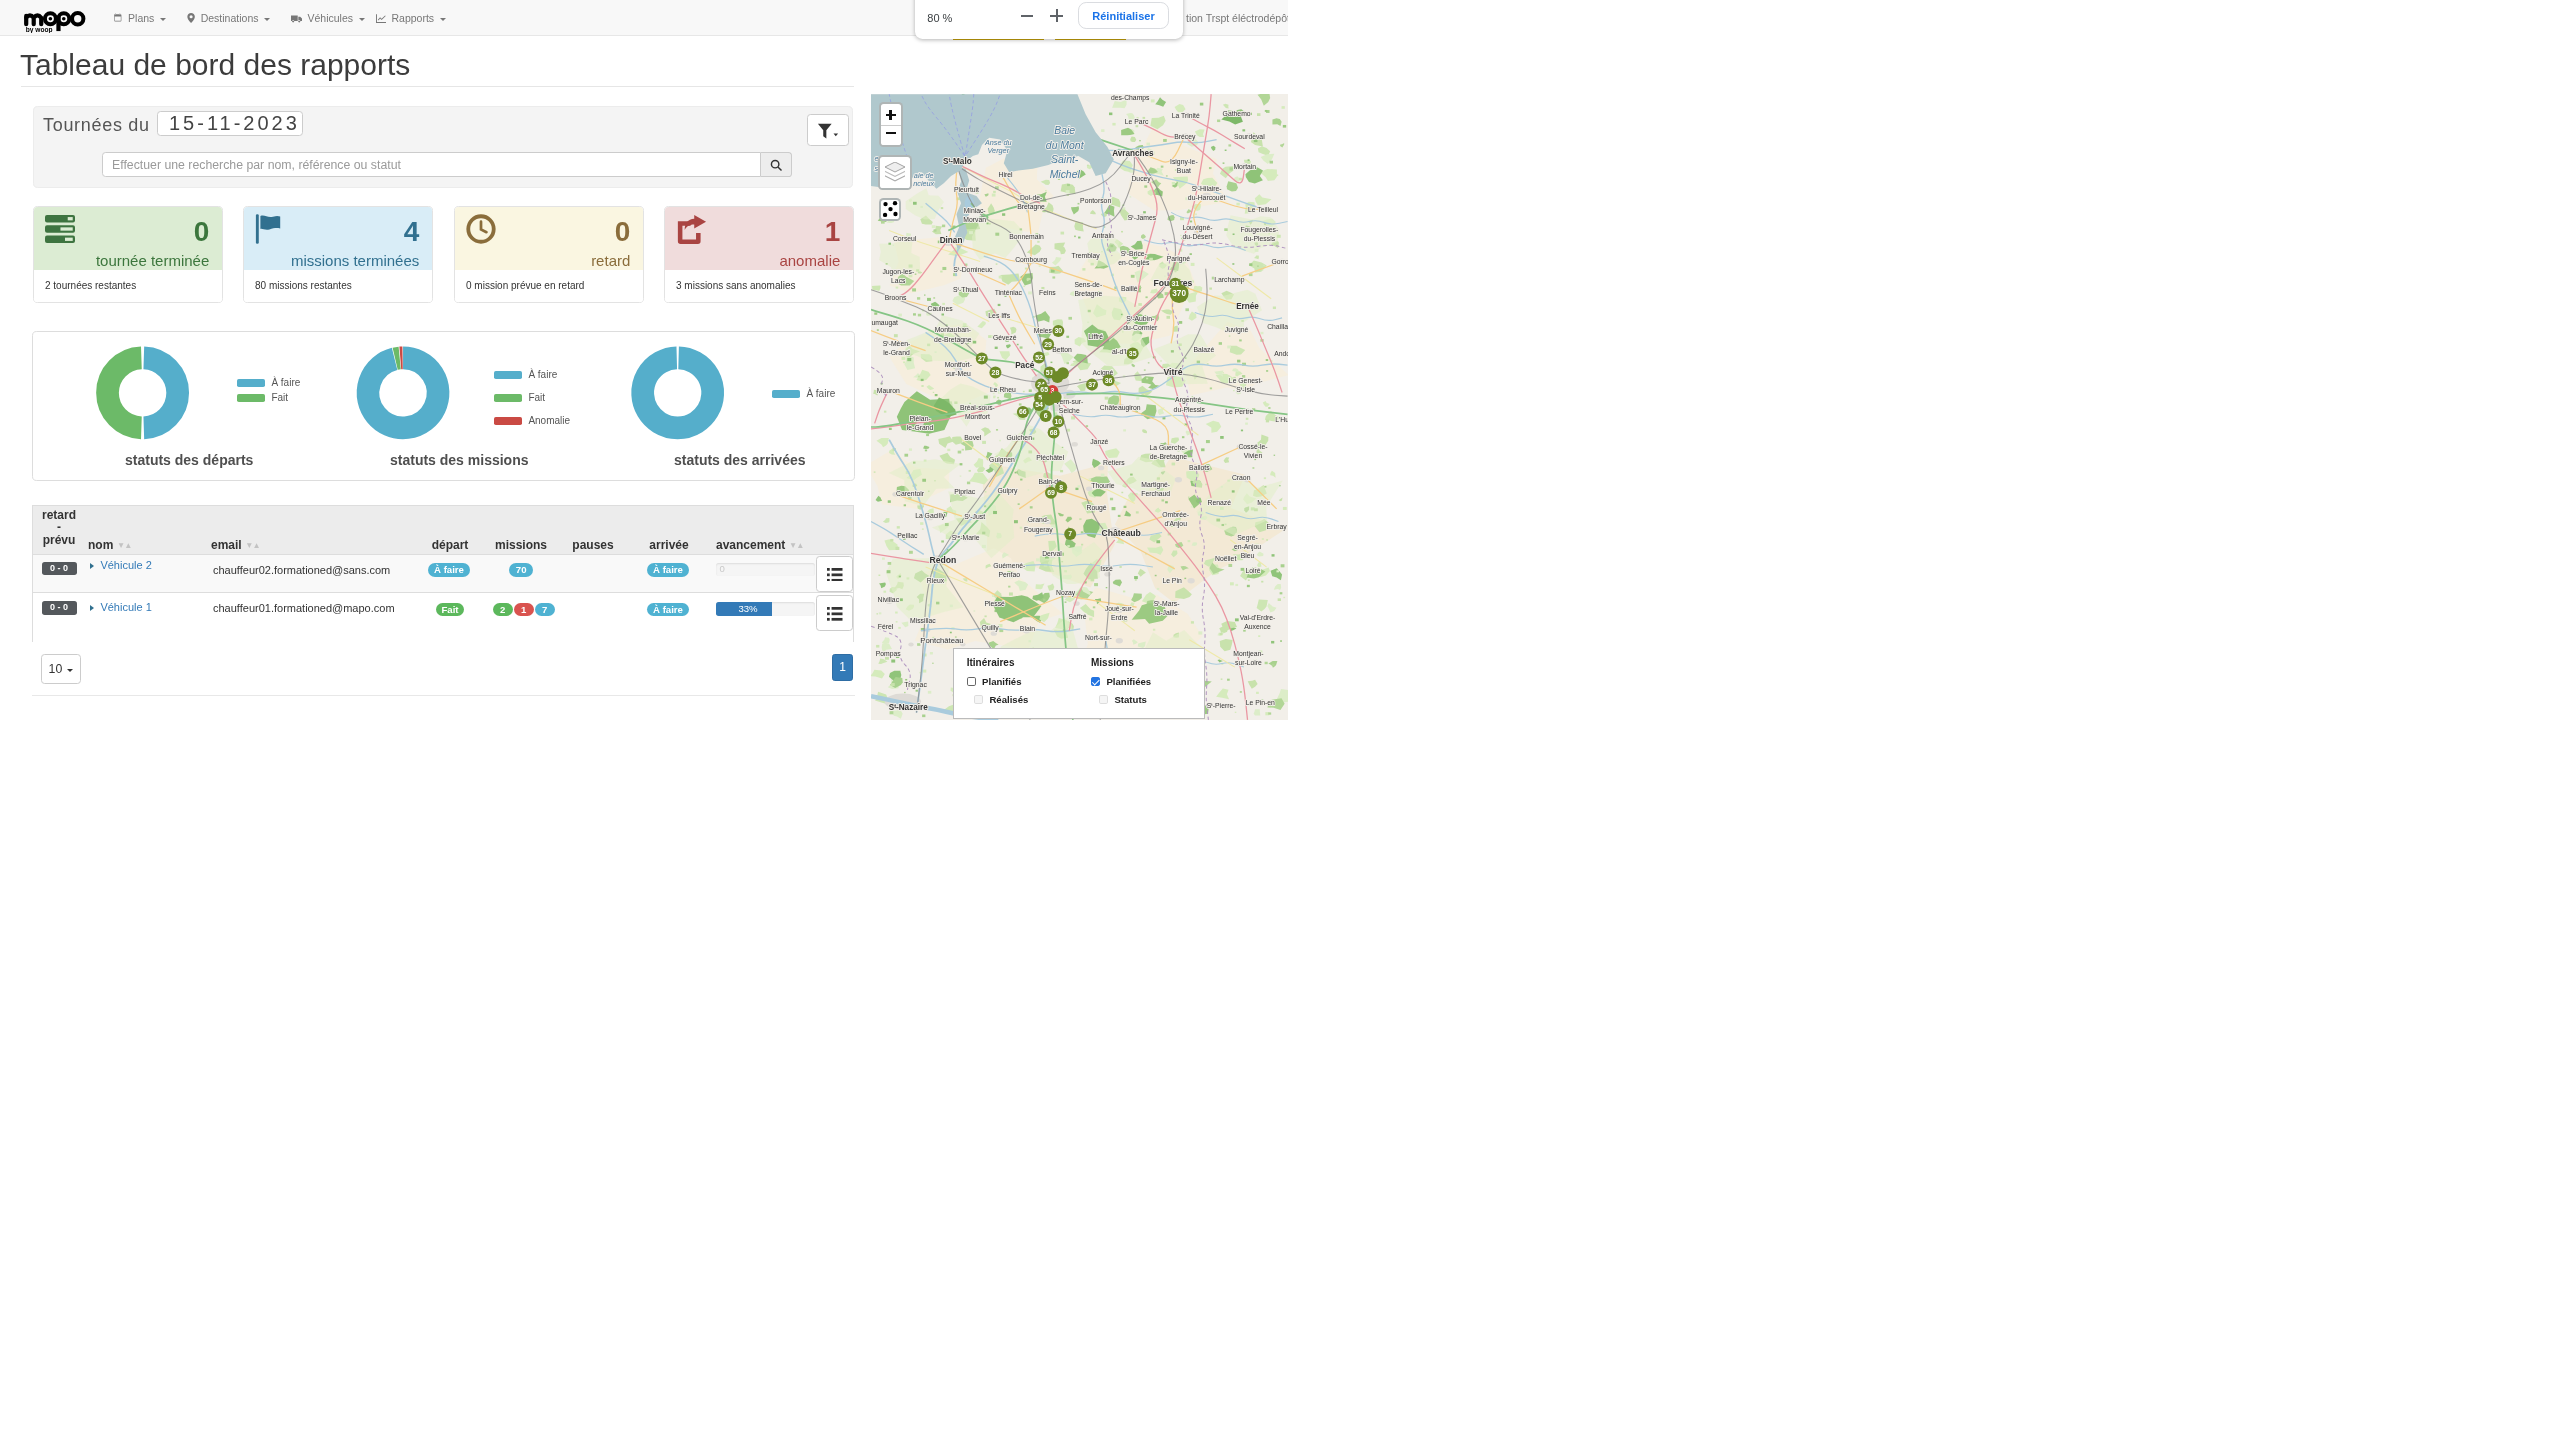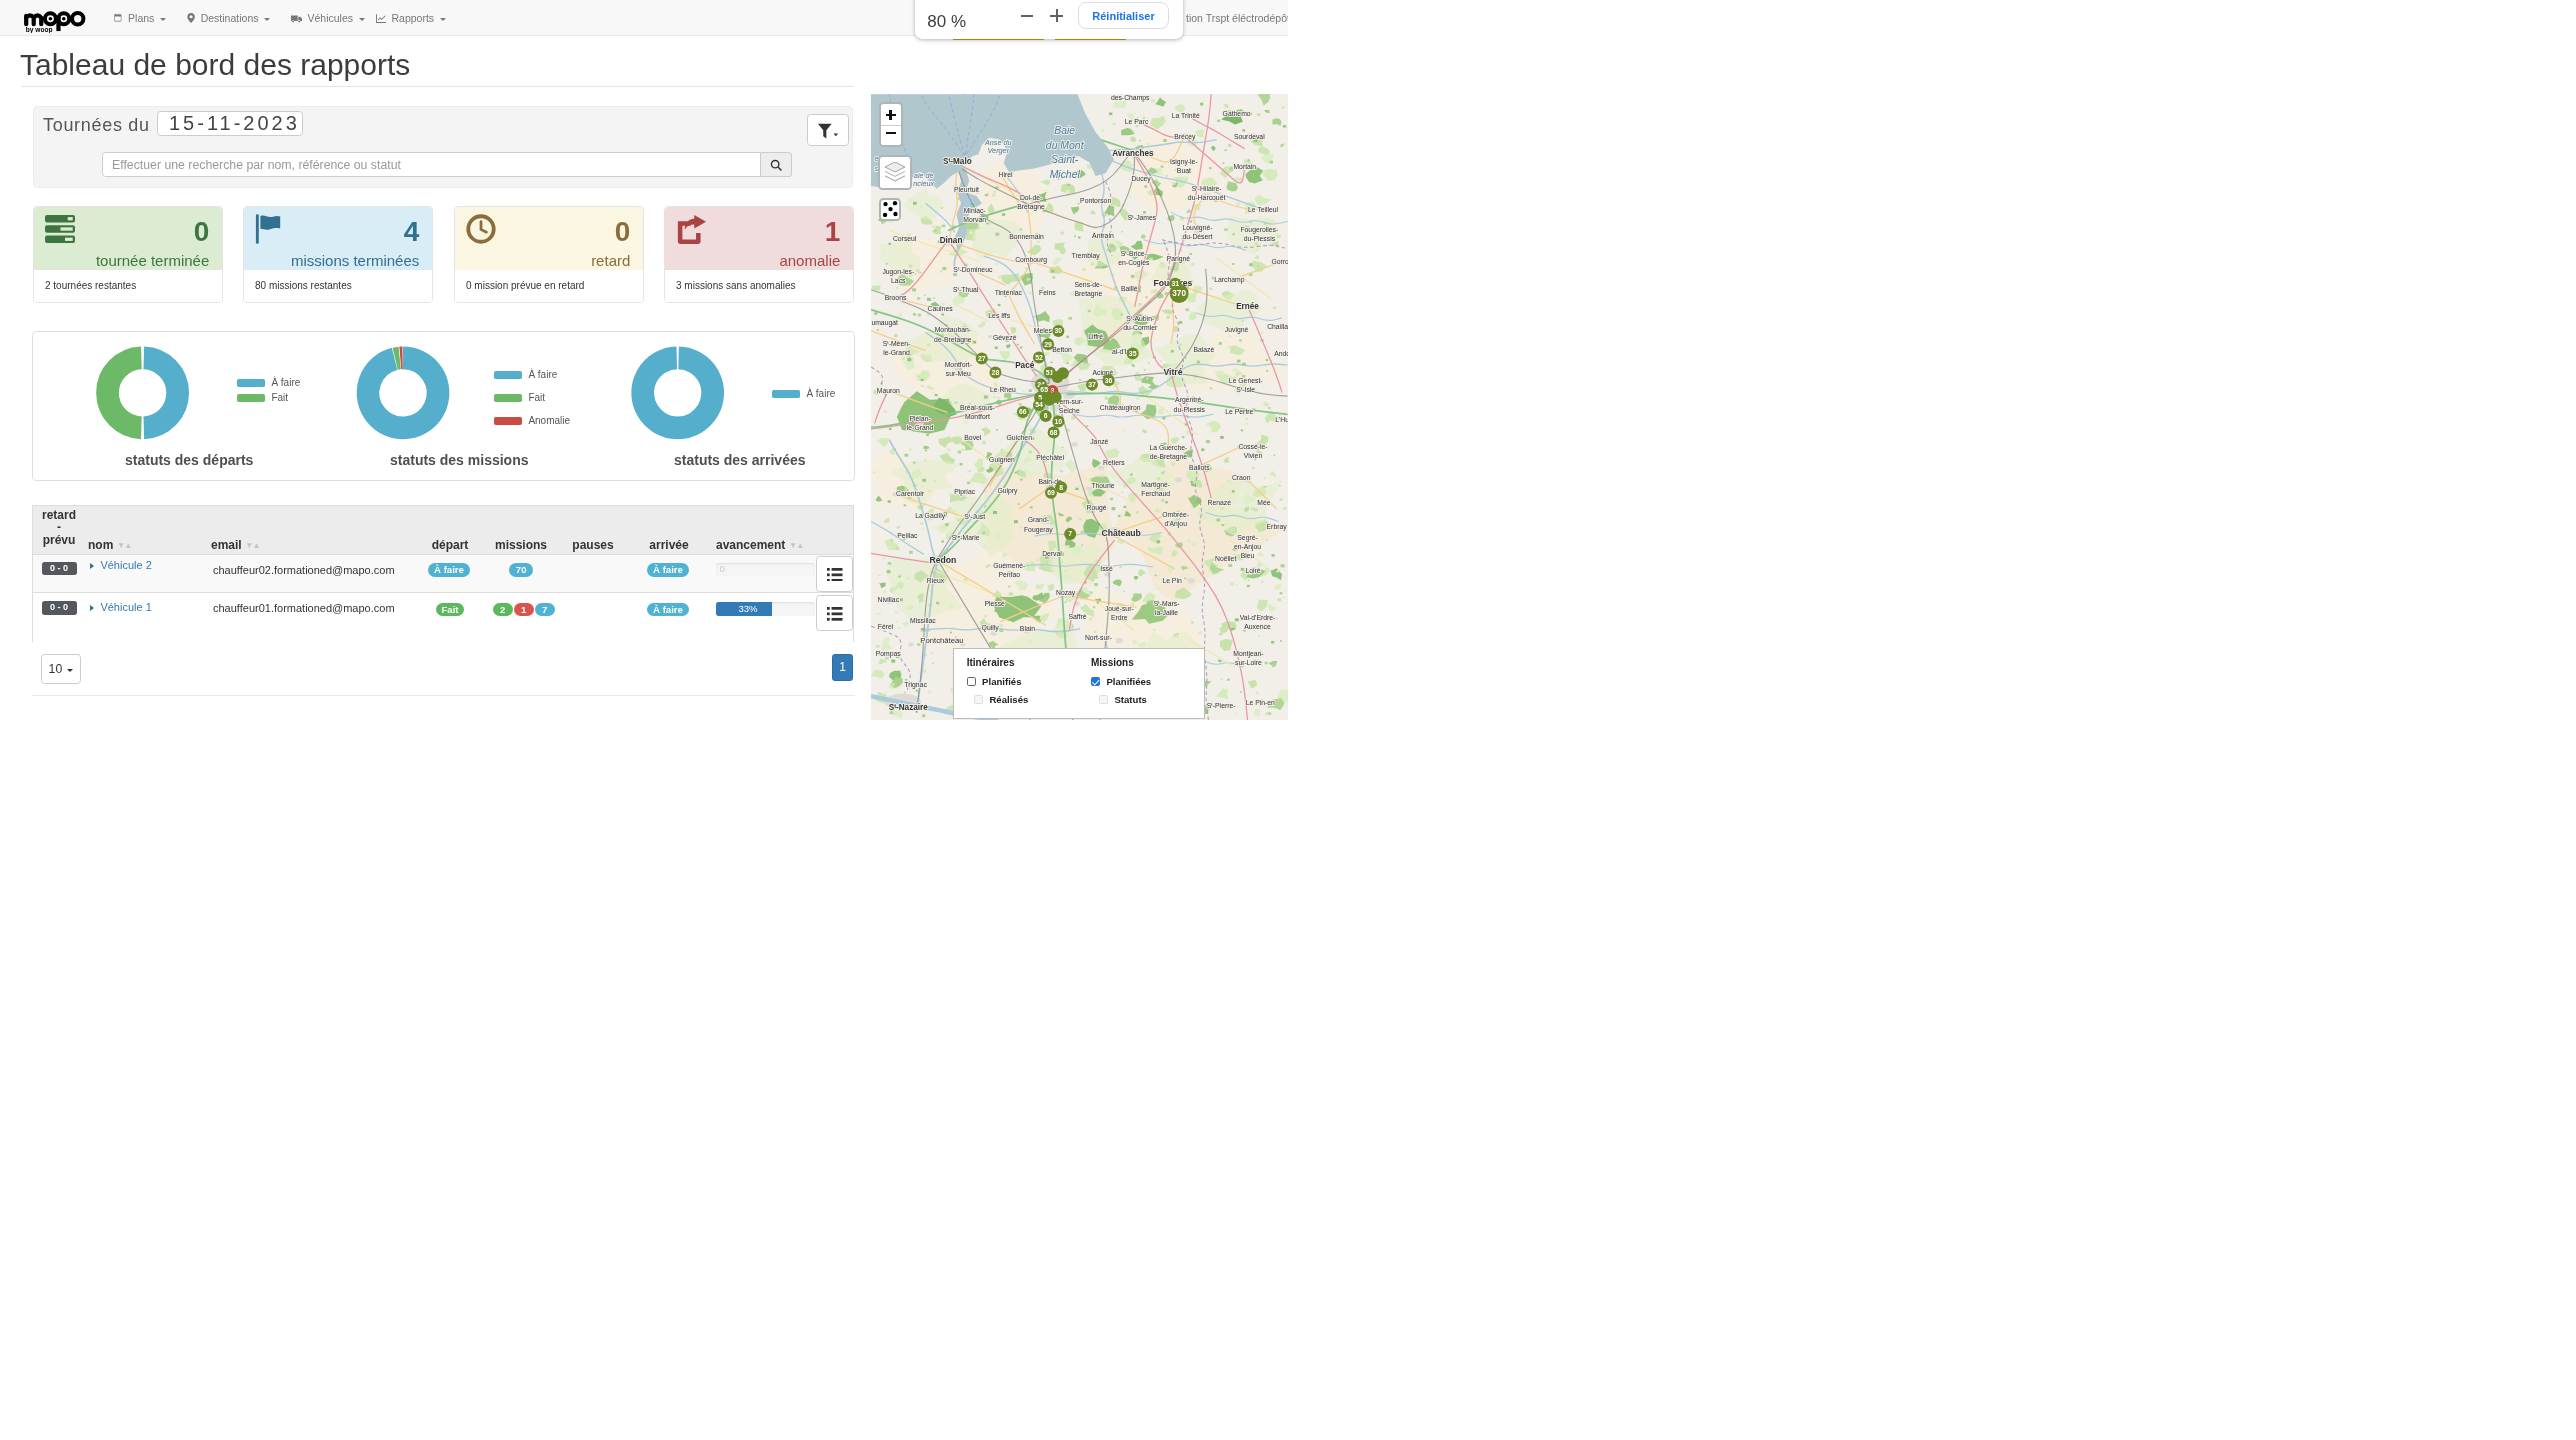--- a/index.html
+++ b/index.html
@@ -114,21 +114,21 @@
 .cb.dis { border-color:#ddd; background:#f5f5f5; }
 .cb.checked { background:#2374e1; border-color:#2374e1; position:relative;}
 .cb.checked:after { content:""; position:absolute; left:2.3px; top:0px; width:2.7px; height:5.5px;
   border:solid #fff; border-width:0 1.6px 1.6px 0; transform:rotate(45deg);}
 
 
 #zoombar1 { position:absolute; left:953px; top:37px; width:91px; height:3.4px; background:#c7a30a;}
 #zoombar2 { position:absolute; left:1055px; top:37px; width:71px; height:3.4px; background:#c7a30a;}
 #zoompopup { position:absolute; left:915px; top:-9px; width:268px; height:48px;
   background:#fff; border-radius:7.3px; box-shadow:0 0.9px 4.6px rgba(0,0,0,.3); }
-#zoompopup .pct { position:absolute; left:12.3px; top:21.4px; font-size:17px; color:#3c4043;}
+#zoompopup .pct { position:absolute; left:12.3px; top:21.4px; font-size:11px; color:#3c4043;}
 #zoompopup .minus { position:absolute; left:106px; top:24px; width:12px; height:2px; background:#5f6368;}
 #zoompopup .plus1 { position:absolute; left:135px; top:24px; width:12.7px; height:2px; background:#5f6368;}
 #zoompopup .plus2 { position:absolute; left:141px; top:18.3px; width:2px; height:12.7px; background:#5f6368;}
 #zoompopup .reinit { position:absolute; left:163px; top:10.5px; width:91px; height:27px;
   border:0.9px solid #dadce0; border-radius:8.2px; color:#1a73e8; font-size:11px; font-weight:700;
   text-align:center; line-height:26.4px;}
 </style>
 </head>
 <body>
 
@@ -280,21 +280,21 @@
     <div style="left:178px;top:32px;">email<span class="sorticons">▼▲</span></div>
     <div style="left:366px;top:32px;width:102px;text-align:center;">départ</div>
     <div style="left:437px;top:32px;width:102px;text-align:center;">missions</div>
     <div style="left:509px;top:32px;width:102px;text-align:center;">pauses</div>
     <div style="left:585px;top:32px;width:102px;text-align:center;">arrivée</div>
     <div style="left:683px;top:32px;">avancement<span class="sorticons">▼▲</span></div>
   </div>
   <div class="trow" id="row1">
     <div class="cbadge" style="left:8.6px;top:6.5px;">0 - 0</div>
     <div class="vehlink" style="left:57px;top:4px;text-align:center;"><span class="tri"></span>Véhicule 2</div>
-    <div class="email" style="left:180px;top:8.6px;">chauffeur02.formationed@mapo.com</div>
+    <div class="email" style="left:180px;top:8.6px;">chauffeur02.formationed@sans.com</div>
     <div class="pill blue" style="left:395px;top:8px;width:42px;">À faire</div>
     <div class="pill blue" style="left:476px;top:8px;width:24.4px;">70</div>
     <div class="pill blue" style="left:614px;top:8px;width:42px;">À faire</div>
     <div class="progress" style="left:683px;top:7.5px;">
         <div class="pbar" style="width:0;"></div>
         <span style="color:#c9c9c9;position:absolute;left:3.6px;top:0;">0</span>
       </div>
     <div class="listbtn" style="top:0.5px;">
       <svg width="15.5" height="13.7" viewBox="0 0 17 15" style="position:absolute;left:10px;top:11px;">
         <g fill="#333">

